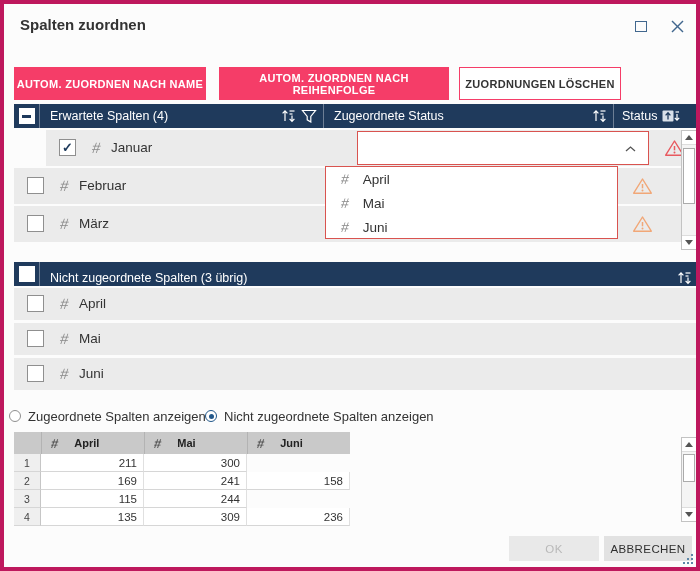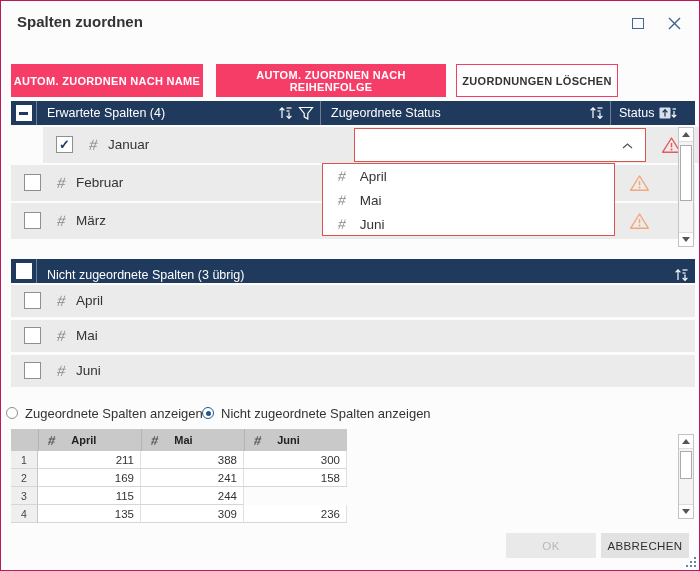--- a/index.html
+++ b/index.html
@@ -1,18 +1,18 @@
 <!DOCTYPE html>
 <html><head>
 <meta charset="utf-8">
 <style>
   * { box-sizing: border-box; margin: 0; padding: 0; }
   body { font-family: "Liberation Sans", sans-serif; background: #fff; }
   .dialog { position: relative; width: 700px; height: 571px; background: #FCFCFC;
-            border: 1px solid #be185d; overflow: hidden; }
+            border: 4px solid #be185d; overflow: hidden; }
 
   
   .title { position: absolute; left: 16px; top: 12px; font-size: 15px; font-weight: 600; color: #333; }
   .winbtn { position: absolute; top: 12px; width: 22px; height: 20px; background: transparent; border: none;
             display: flex; align-items: center; justify-content: center; cursor: pointer; }
   .winbtn.max { left: 626px; }
   .winbtn.close { left: 662px; }
   .max-glyph { width: 12px; height: 11px; border: 1.4px solid #41678E; display: inline-block; }
 
   
@@ -283,21 +283,20 @@
         <span>Mai</span>
       </div>
       <div class="pv-col-h">
         <span class="hash"></span>
         <span>Juni</span>
       </div>
     </div>
     <div class="pv-row">
       <div class="pv-num">1</div>
       <div class="pv-cell">211</div>
-      <div class="pv-cell">388</div>
       <div class="pv-cell">300</div>
     </div>
     <div class="pv-row">
       <div class="pv-num">2</div>
       <div class="pv-cell">169</div>
       <div class="pv-cell">241</div>
       <div class="pv-cell">158</div>
     </div>
     <div class="pv-row">
       <div class="pv-num">3</div>

